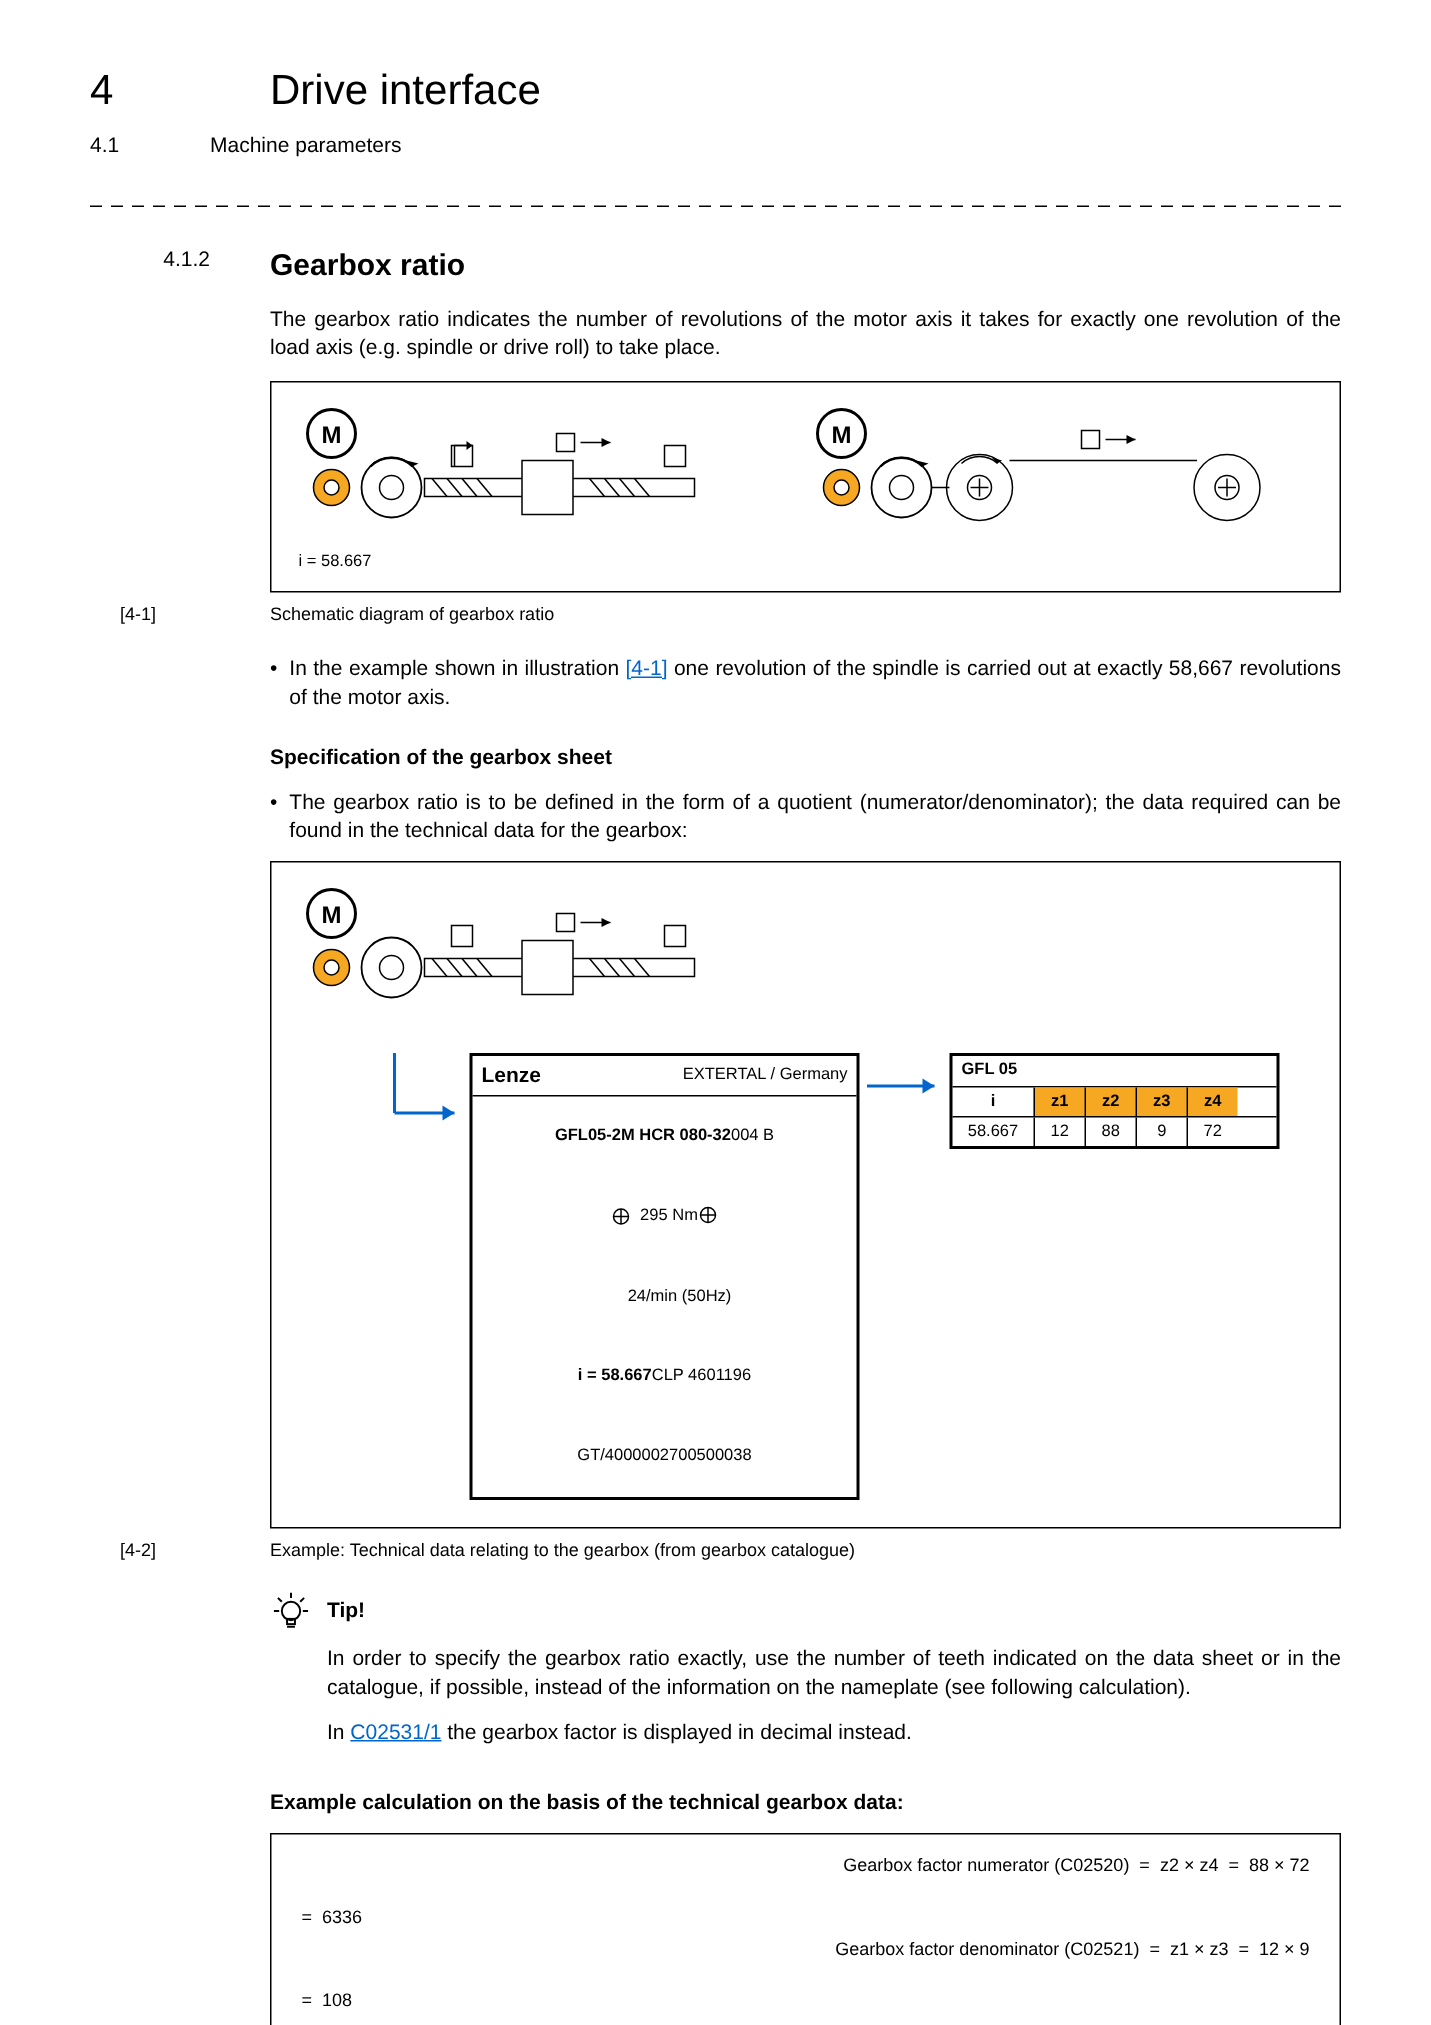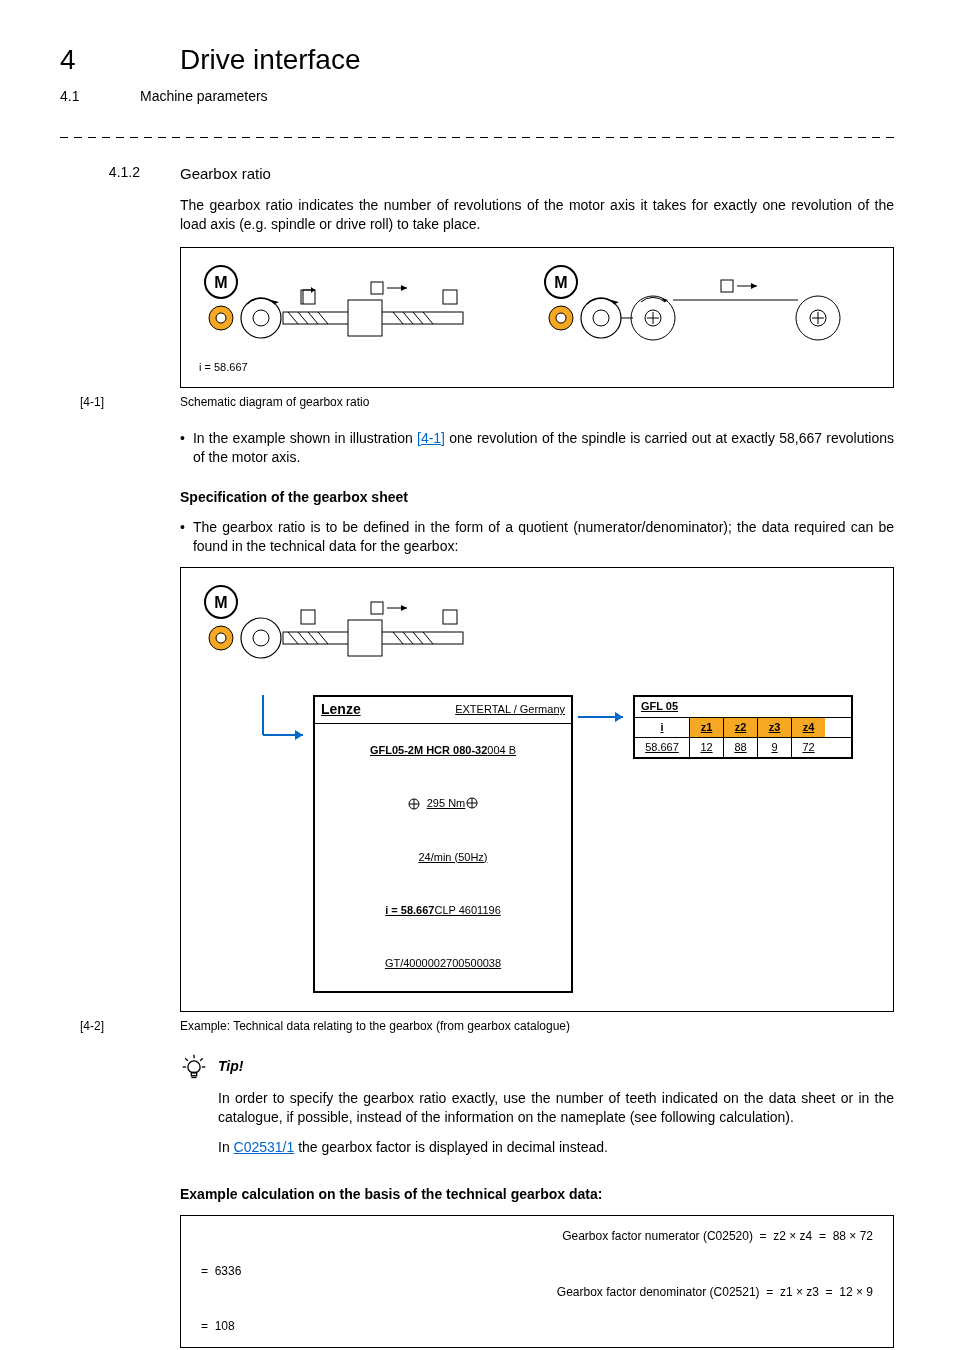--- a/index.html
+++ b/index.html
@@ -15,33 +15,33 @@
   }
   .header-row { display: flex; align-items: baseline; gap: 40px; padding-left: 0; }
   .chap-num { font-size: 28px; font-weight: 400; width: 80px; }
   .chap-title { font-size: 28px; font-weight: 400; }
   .subheader-row { display: flex; align-items: baseline; margin-top: 8px; }
   .sec-num { font-size: 14px; width: 80px; }
   .sec-title { font-size: 14px; }
   .dashed-rule { margin: 30px 0 25px 0; border: none; height: 1px; background: repeating-linear-gradient(to right, #000 0 8px, transparent 8px 14px); }
   .section-heading-row { display: flex; gap: 40px; margin-bottom: 12px; }
   .sh-num { font-size: 14px; font-weight: 400; width: 80px; text-align: right; }
-  .sh-title { font-size: 15px; font-weight: 400; }
+  .sh-title { font-size: 20px; font-weight: 700; }
   .body-text { margin-left: 120px; text-align: justify; margin-bottom: 12px; }
   .bullet-row { margin-left: 120px; display: flex; gap: 8px; margin-bottom: 10px; text-align: justify; }
   .bullet-dot { flex: 0 0 auto; }
   .bullet-text { flex: 1; }
   .link { color: #0066cc; text-decoration: underline; }
   .figure-box { margin-left: 120px; border: 1px solid #000; padding: 12px; margin-bottom: 6px; position: relative; }
   .caption-row { display: flex; gap: 20px; font-size: 12px; margin-bottom: 18px; }
   .cap-num { width: 100px; padding-left: 20px; }
   .cap-text { flex: 1; }
   .bold-sub { margin-left: 120px; font-weight: 700; margin-top: 20px; margin-bottom: 10px; }
   .tip-block { margin-left: 120px; margin-top: 18px; }
-  .tip-header { display: flex; align-items: center; gap: 10px; margin-bottom: 8px; font-style: italic; }
+  .tip-header { display: flex; align-items: center; gap: 10px; margin-bottom: 8px; }
   .tip-icon { width: 28px; height: 28px; }
   .tip-title { font-weight: 700; font-size: 14px; }
   .tip-body { margin-left: 38px; text-align: justify; margin-bottom: 10px; }
   .calc-box { margin-left: 120px; border: 1px solid #000; padding: 10px 20px; font-size: 12px; margin-bottom: 6px; }
   .calc-row { display:flex; justify-content:center; gap:18px; padding:2px 0;flex-direction:column;}
   .calc-left{ text-align:right; min-width:420px;}
   .calc-right{ text-align:left; min-width:60px;}
   .footer { position: relative; margin-top: 200px; display: flex; justify-content: space-between; font-size: 11px; color: #333;}
   .page-num { color: #be185d; font-size: 18px;}
   
@@ -195,21 +195,21 @@
         <line x1="230" y1="52" x2="240" y2="64"></line>
     </g>
     <rect x="155" y="40" width="34" height="36" fill="#fff" stroke="#000"></rect>
     <rect x="108" y="30" width="14" height="14" fill="#fff" stroke="#000"></rect>
     <rect x="250" y="30" width="14" height="14" fill="#fff" stroke="#000"></rect>
     <rect x="178" y="22" width="12" height="12" fill="#fff" stroke="#000"></rect>
     <line x1="194" y1="28" x2="214" y2="28" stroke="#000"></line>
     <polygon points="214,28 208,25 208,31" fill="#000"></polygon>
   </svg>
 
-  <div style="display:flex; align-items:flex-start; margin-top:20px; margin-left:60px;text-decoration:underline;">
+  <div style="display:flex; align-items:flex-start; margin-top:20px; margin-left:60px;">
 
     <svg width="60" height="80">
       <line x1="10" y1="0" x2="10" y2="40" stroke="#0066cc" stroke-width="2"></line>
       <line x1="10" y1="40" x2="50" y2="40" stroke="#0066cc" stroke-width="2"></line>
       <polygon points="50,40 42,35 42,45" fill="#0066cc"></polygon>
     </svg>
 
     <div class="nameplate" style="width:260px;">
       <div class="np-top">
         <span style="font-weight:900; font-size:14px;">Lenze</span>

